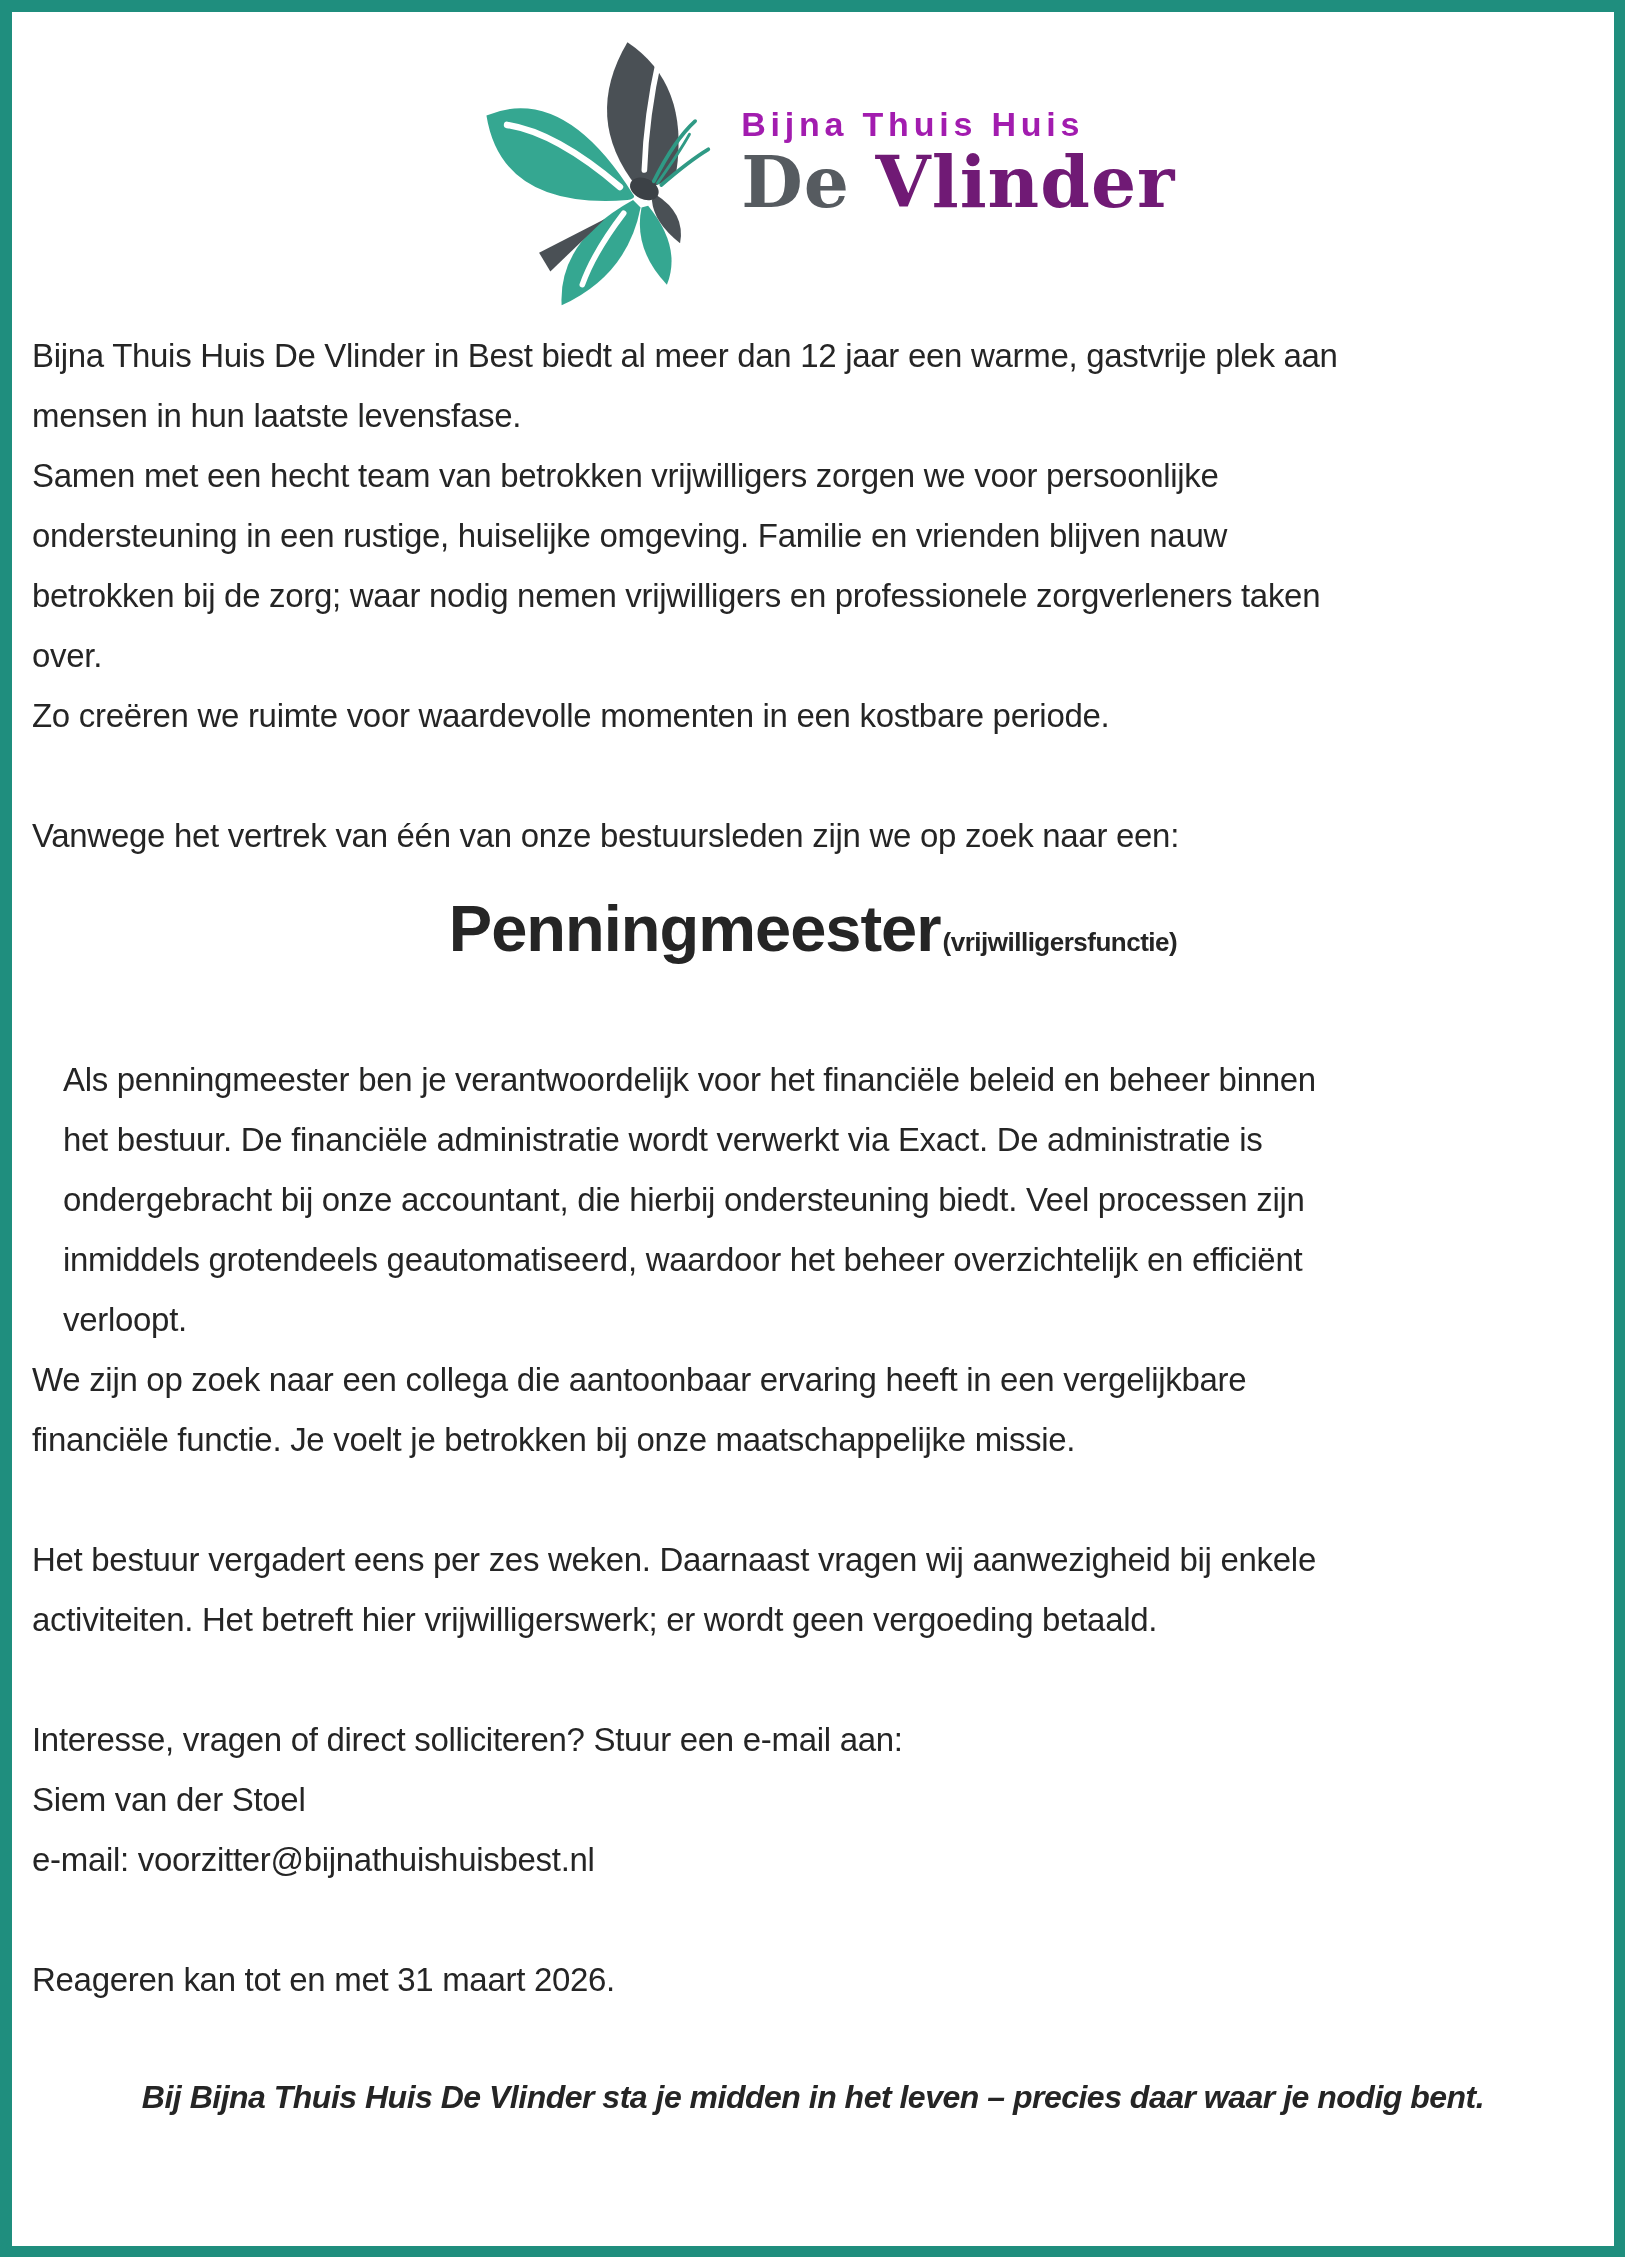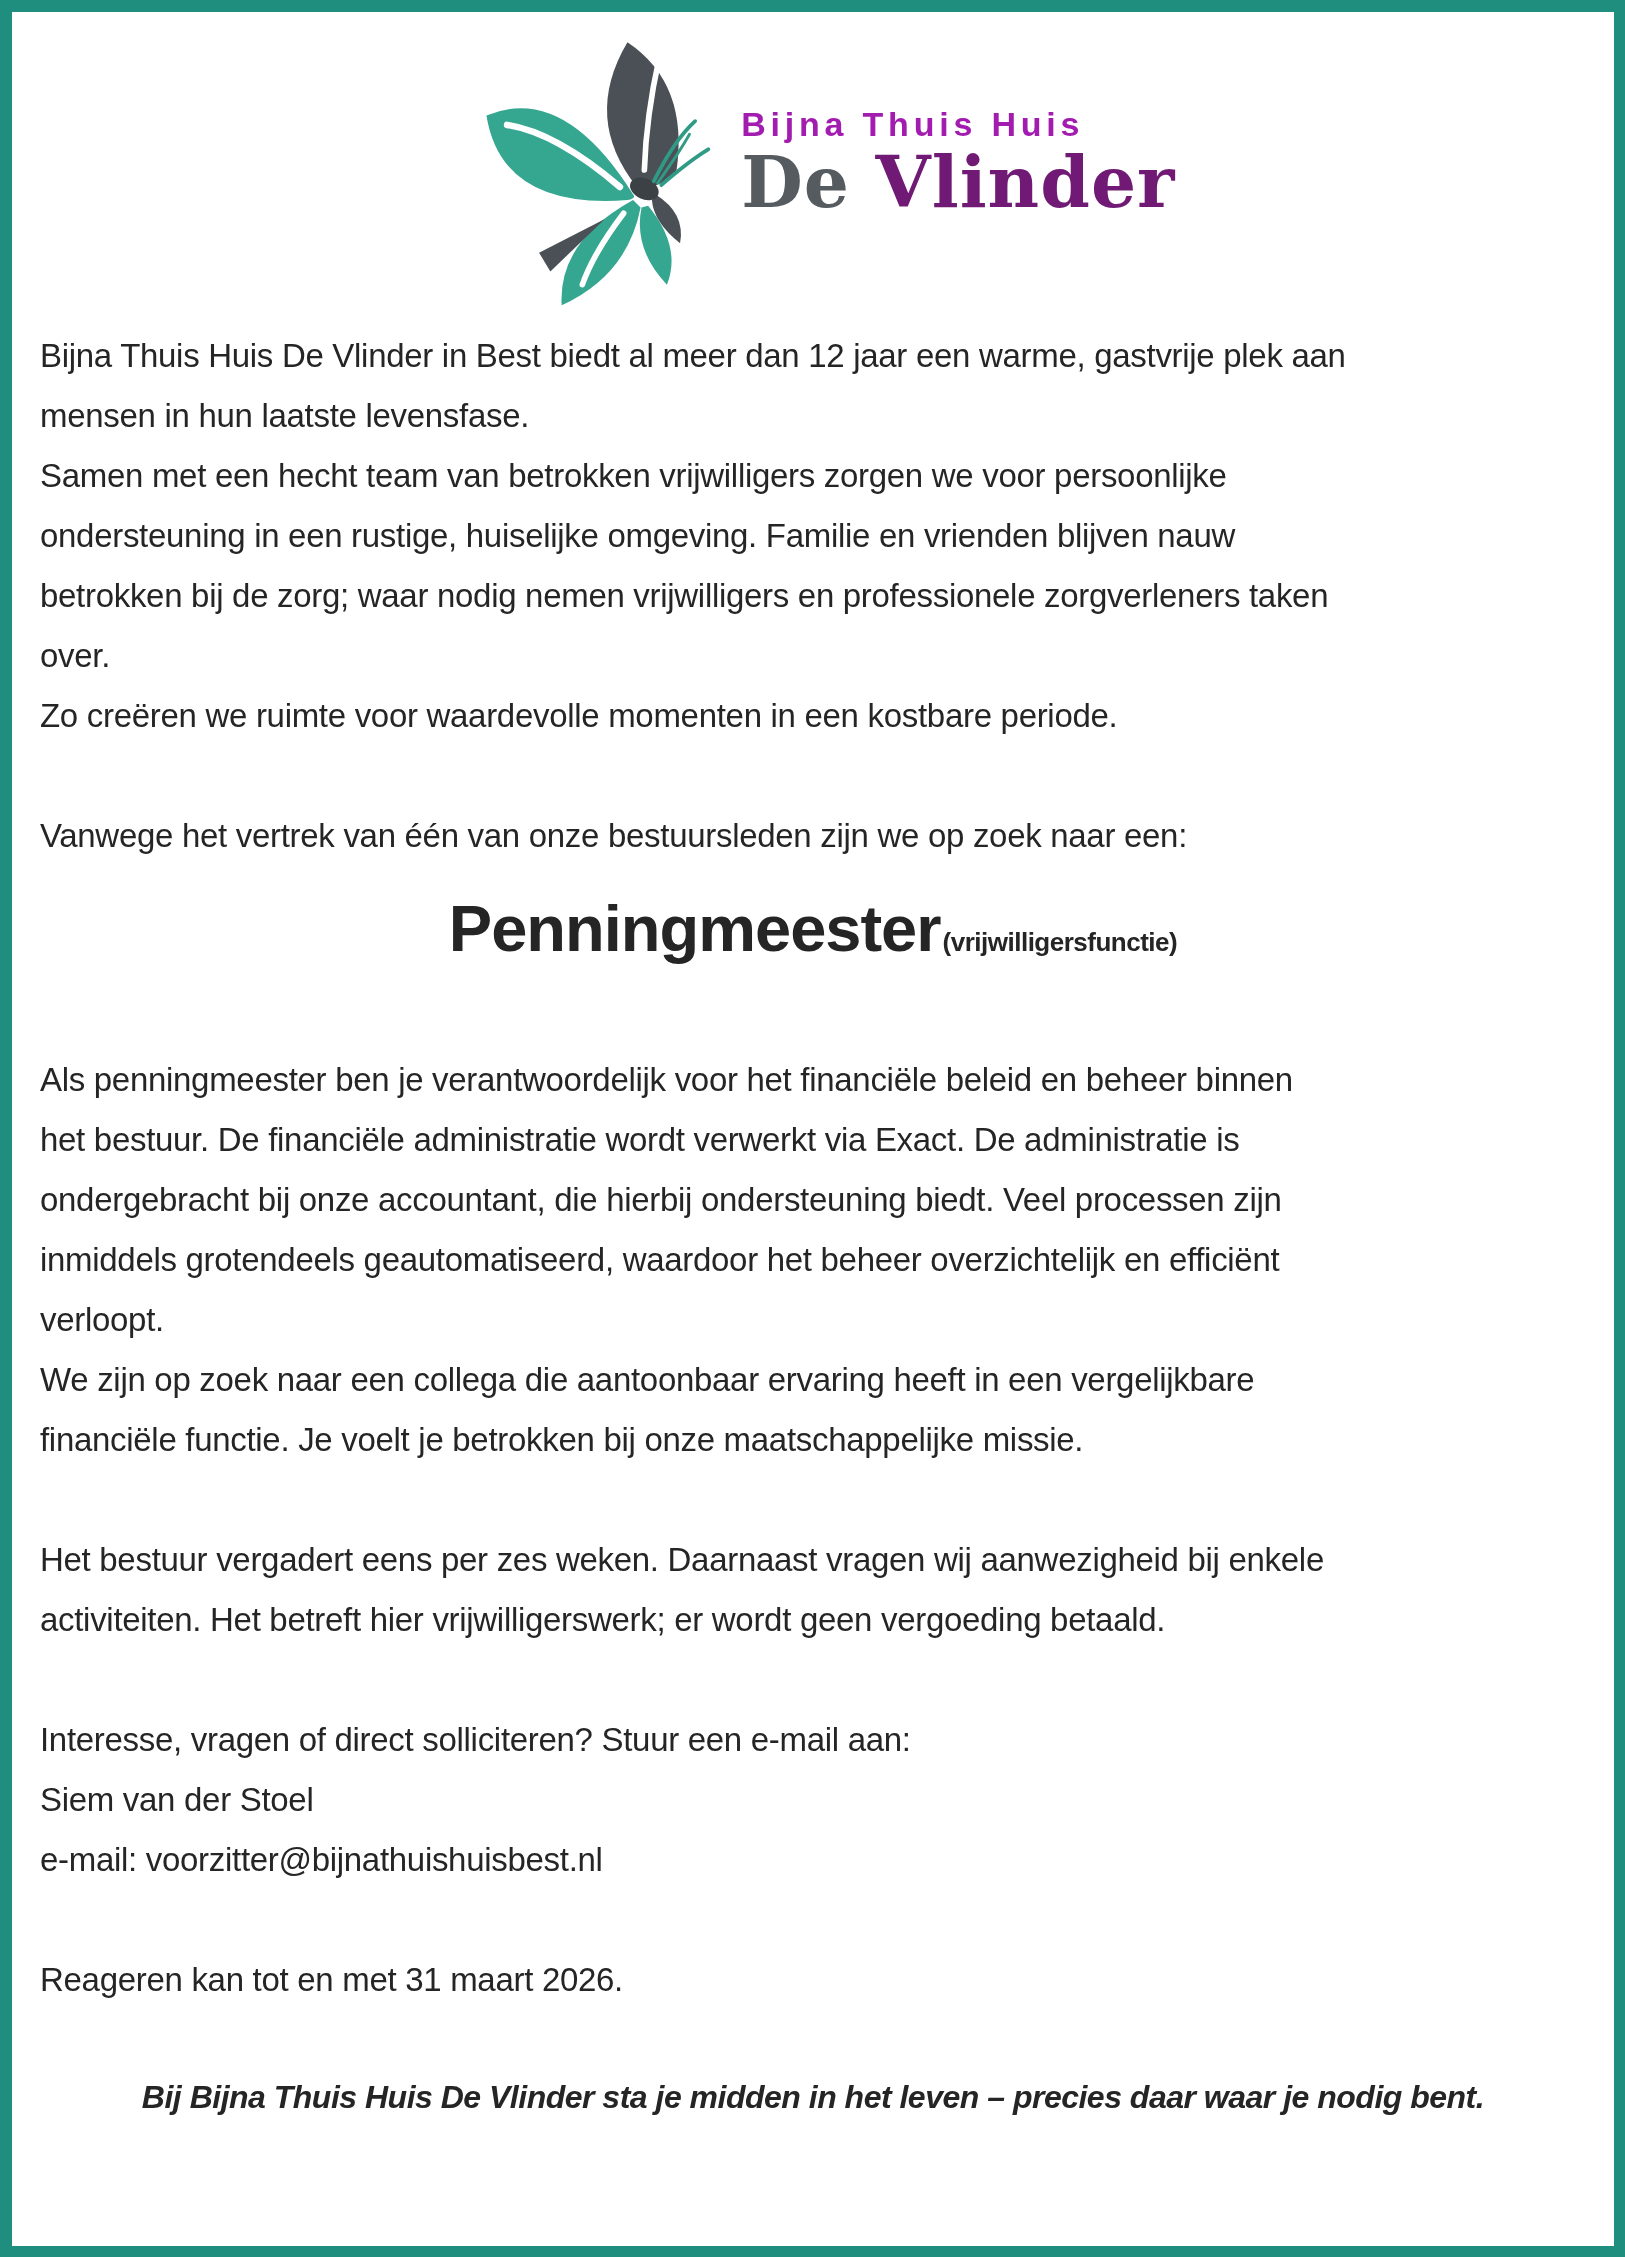--- a/index.html
+++ b/index.html
@@ -6,21 +6,21 @@
   .page {
     position:relative;
     width:1626px; height:2258px;
     box-sizing:border-box;
     background:#ffffff;
     border:12.4px solid #1f8e7e;
     font-family:"Liberation Sans", sans-serif;
     color:#252525;
     overflow:hidden;
   }
-  .content { padding:0 28px; }
+  .content { padding:0 20px; }
 
   
   .logo { display:flex; justify-content:center; align-items:flex-start; margin-top:17px; height:285px; }
   .butterfly { width:304px; height:282px; flex:0 0 auto; }
   .logo-text { margin-top:78px; margin-left:-13.4px; }
   .logo-tagline {
     font-size:34px; font-weight:bold; letter-spacing:4.8px;
     color:#a21caf; line-height:1;
   }
   .logo-name {
@@ -34,21 +34,21 @@
   p { margin:0; white-space:pre-line; font-size:33px; line-height:60px; letter-spacing:-0.3px; }
   .gap { margin-top:60px; }
   .bold { font-weight:bold; }
 
   .intro { margin-top:11.5px; }
 
   .role-heading { text-align:center; margin-top:15.3px; height:96px; line-height:96px; white-space:nowrap; }
   .role-heading .title { font-size:65px; font-weight:bold; letter-spacing:-1px; }
   .role-heading .suffix { font-size:26px; font-weight:bold; margin-left:2px; letter-spacing:-0.5px; }
 
-  .role-desc { margin-top:73px; }
+  .role-desc { margin-top:73px;margin-left:31px; }
 
   .closing {
     margin-top:57px;
     text-align:center;
     font-weight:bold; font-style:italic;
     font-size:32px; letter-spacing:-0.5px;
   }
 </style>
 </head>
 <body>

